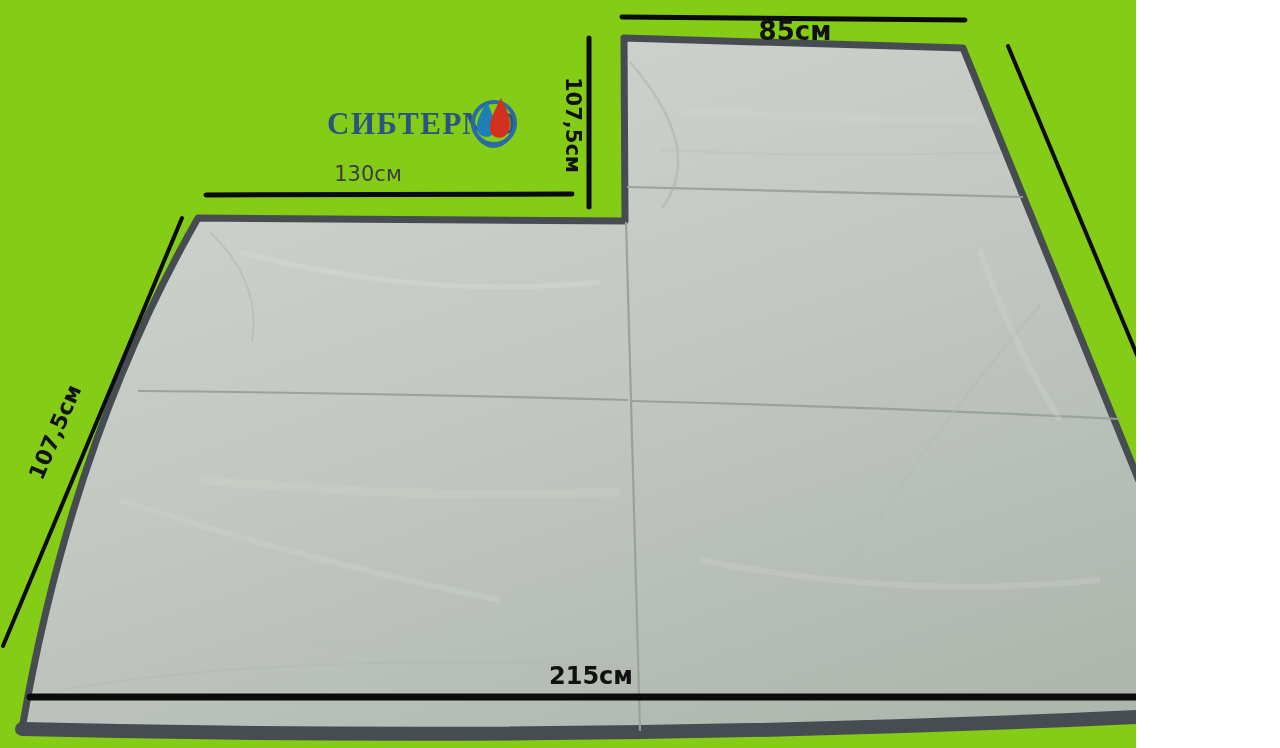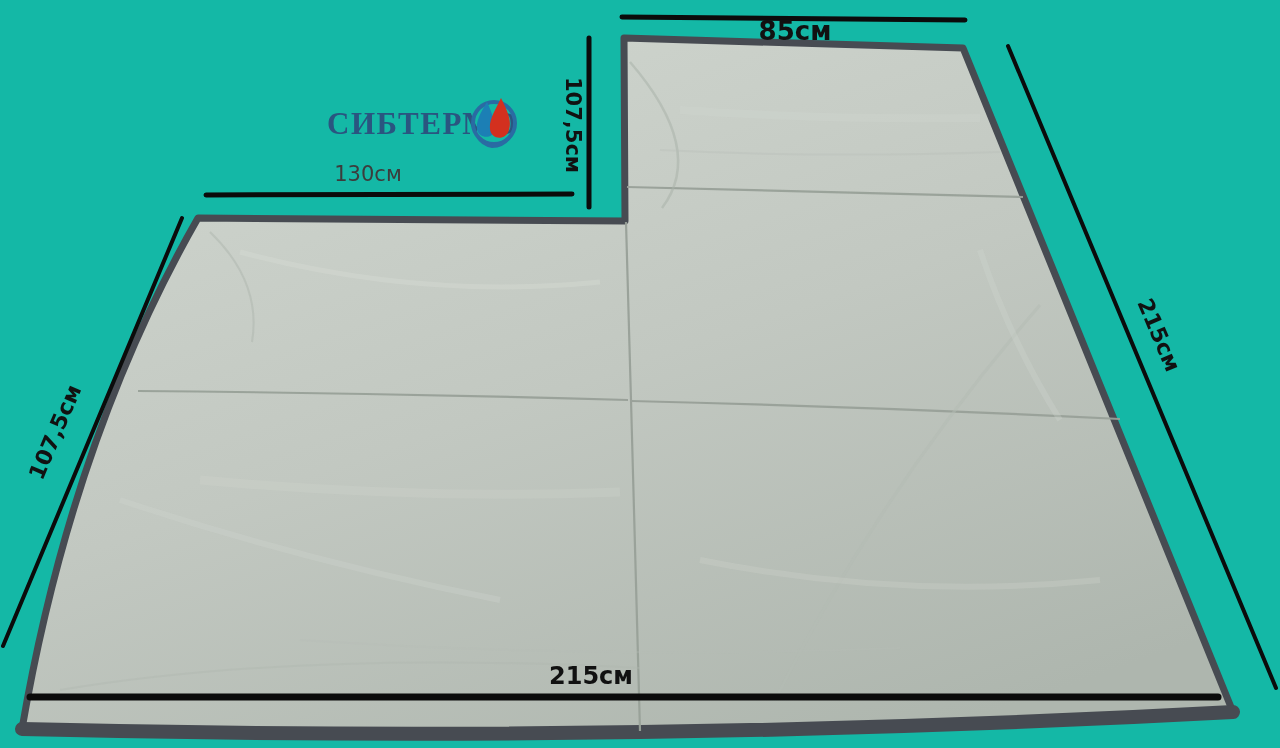--- a/index.html
+++ b/index.html
@@ -1,16 +1,16 @@
 <!DOCTYPE html>
 <html><head>
 <meta charset="utf-8">
 <style>
   html,body{margin:0;padding:0;background:#fff;}
-  .stage{position:relative;width:1280px;height:748px;background:#14b8a6;overflow:hidden;
+  .stage{position:relative;width:1136px;height:748px;background:#84cc16;overflow:hidden;
          font-family:"DejaVu Sans","Liberation Sans",sans-serif;}
   svg{display:block}
   text{user-select:none}
   .dim-label{font-weight:bold;}
   .brand-text{font-family:"Liberation Serif","DejaVu Serif",serif;font-weight:bold;letter-spacing:1.5px;}
 </style>
 </head>
 <body>
 
 <div class="stage">

